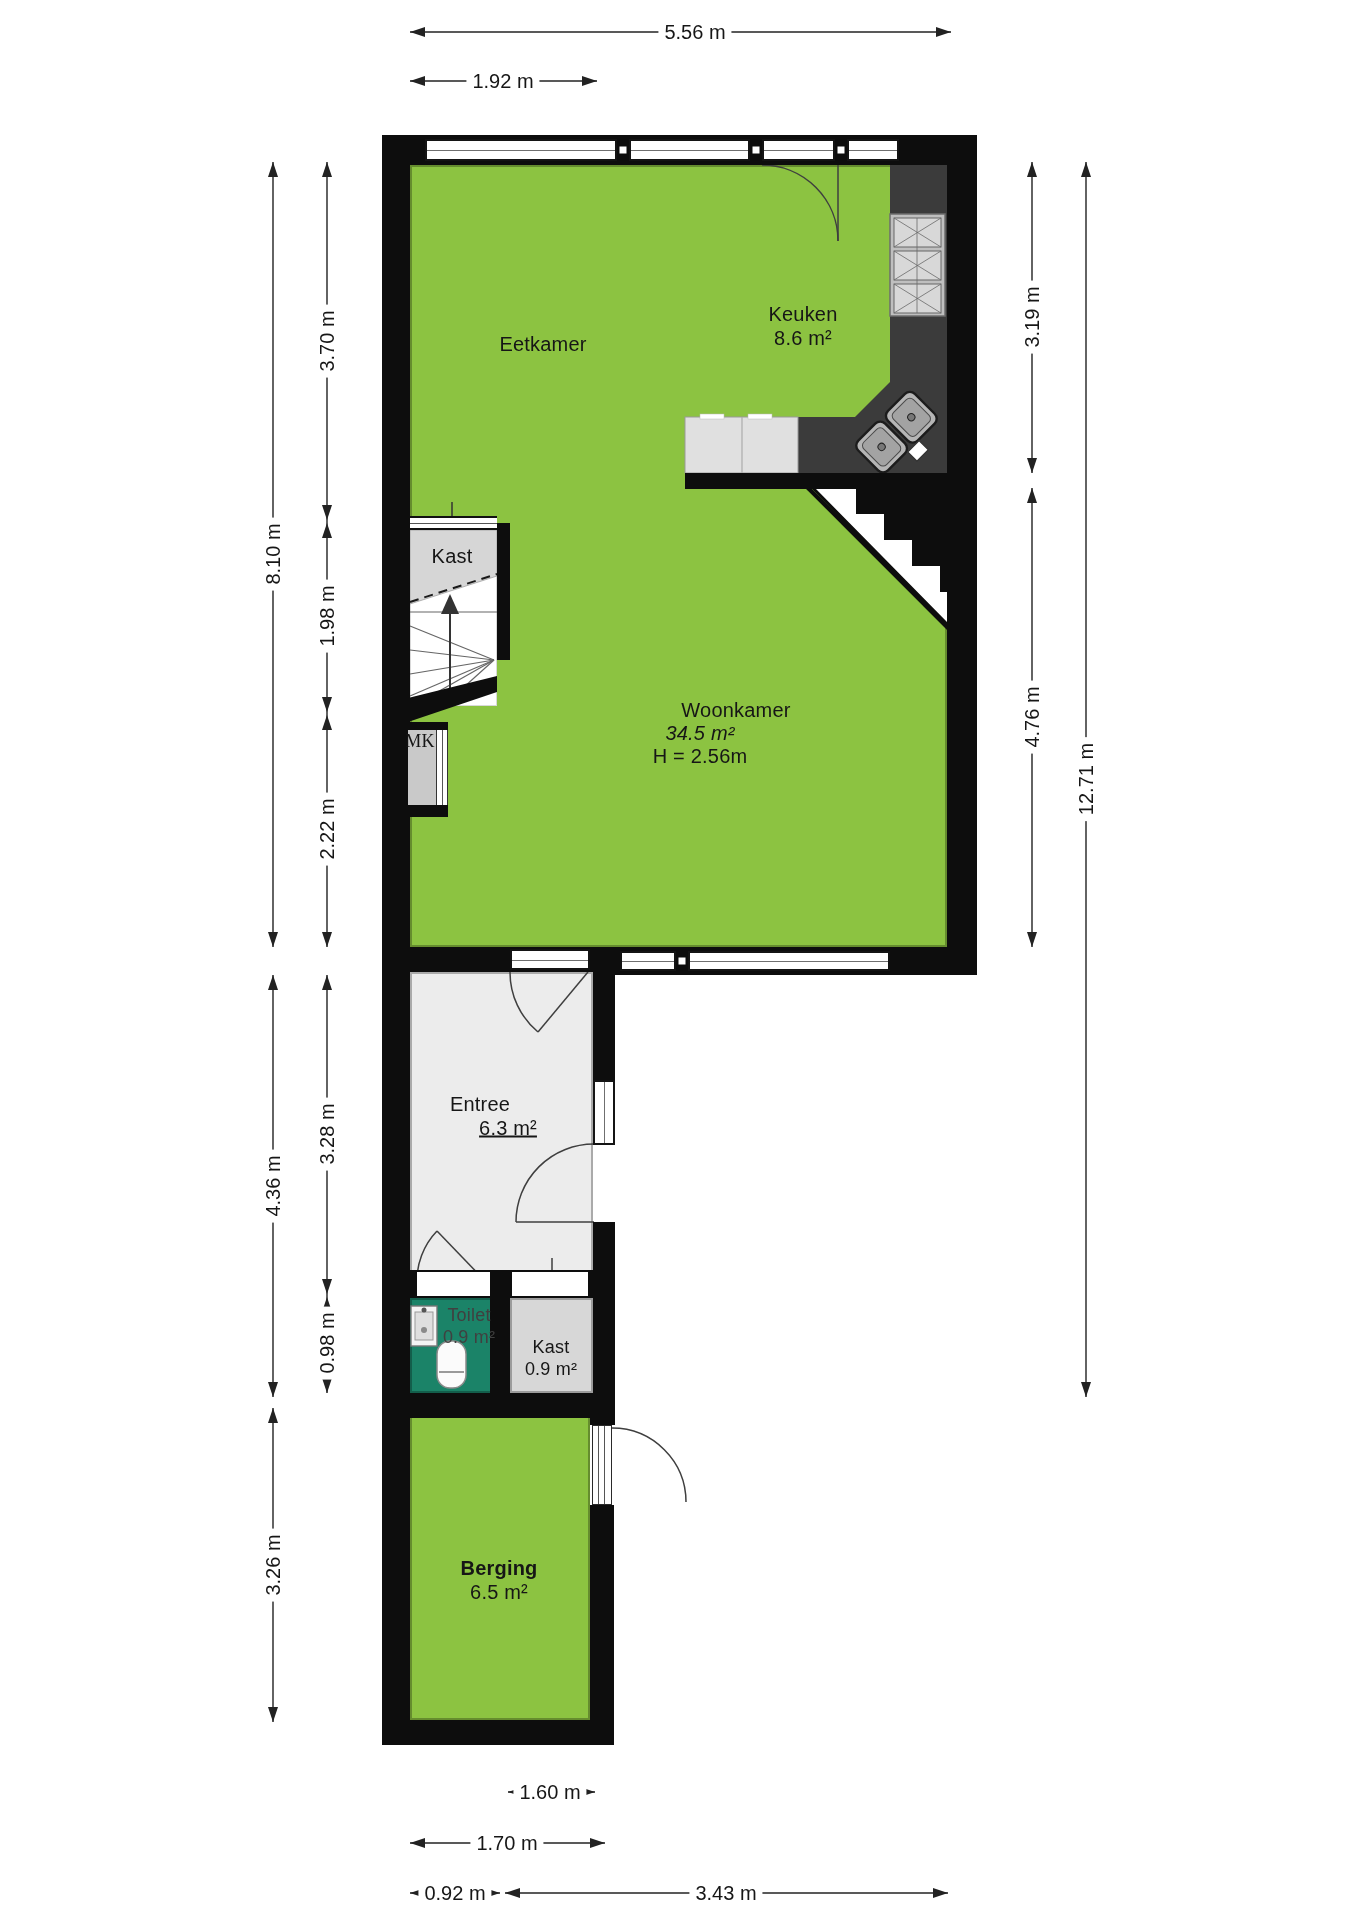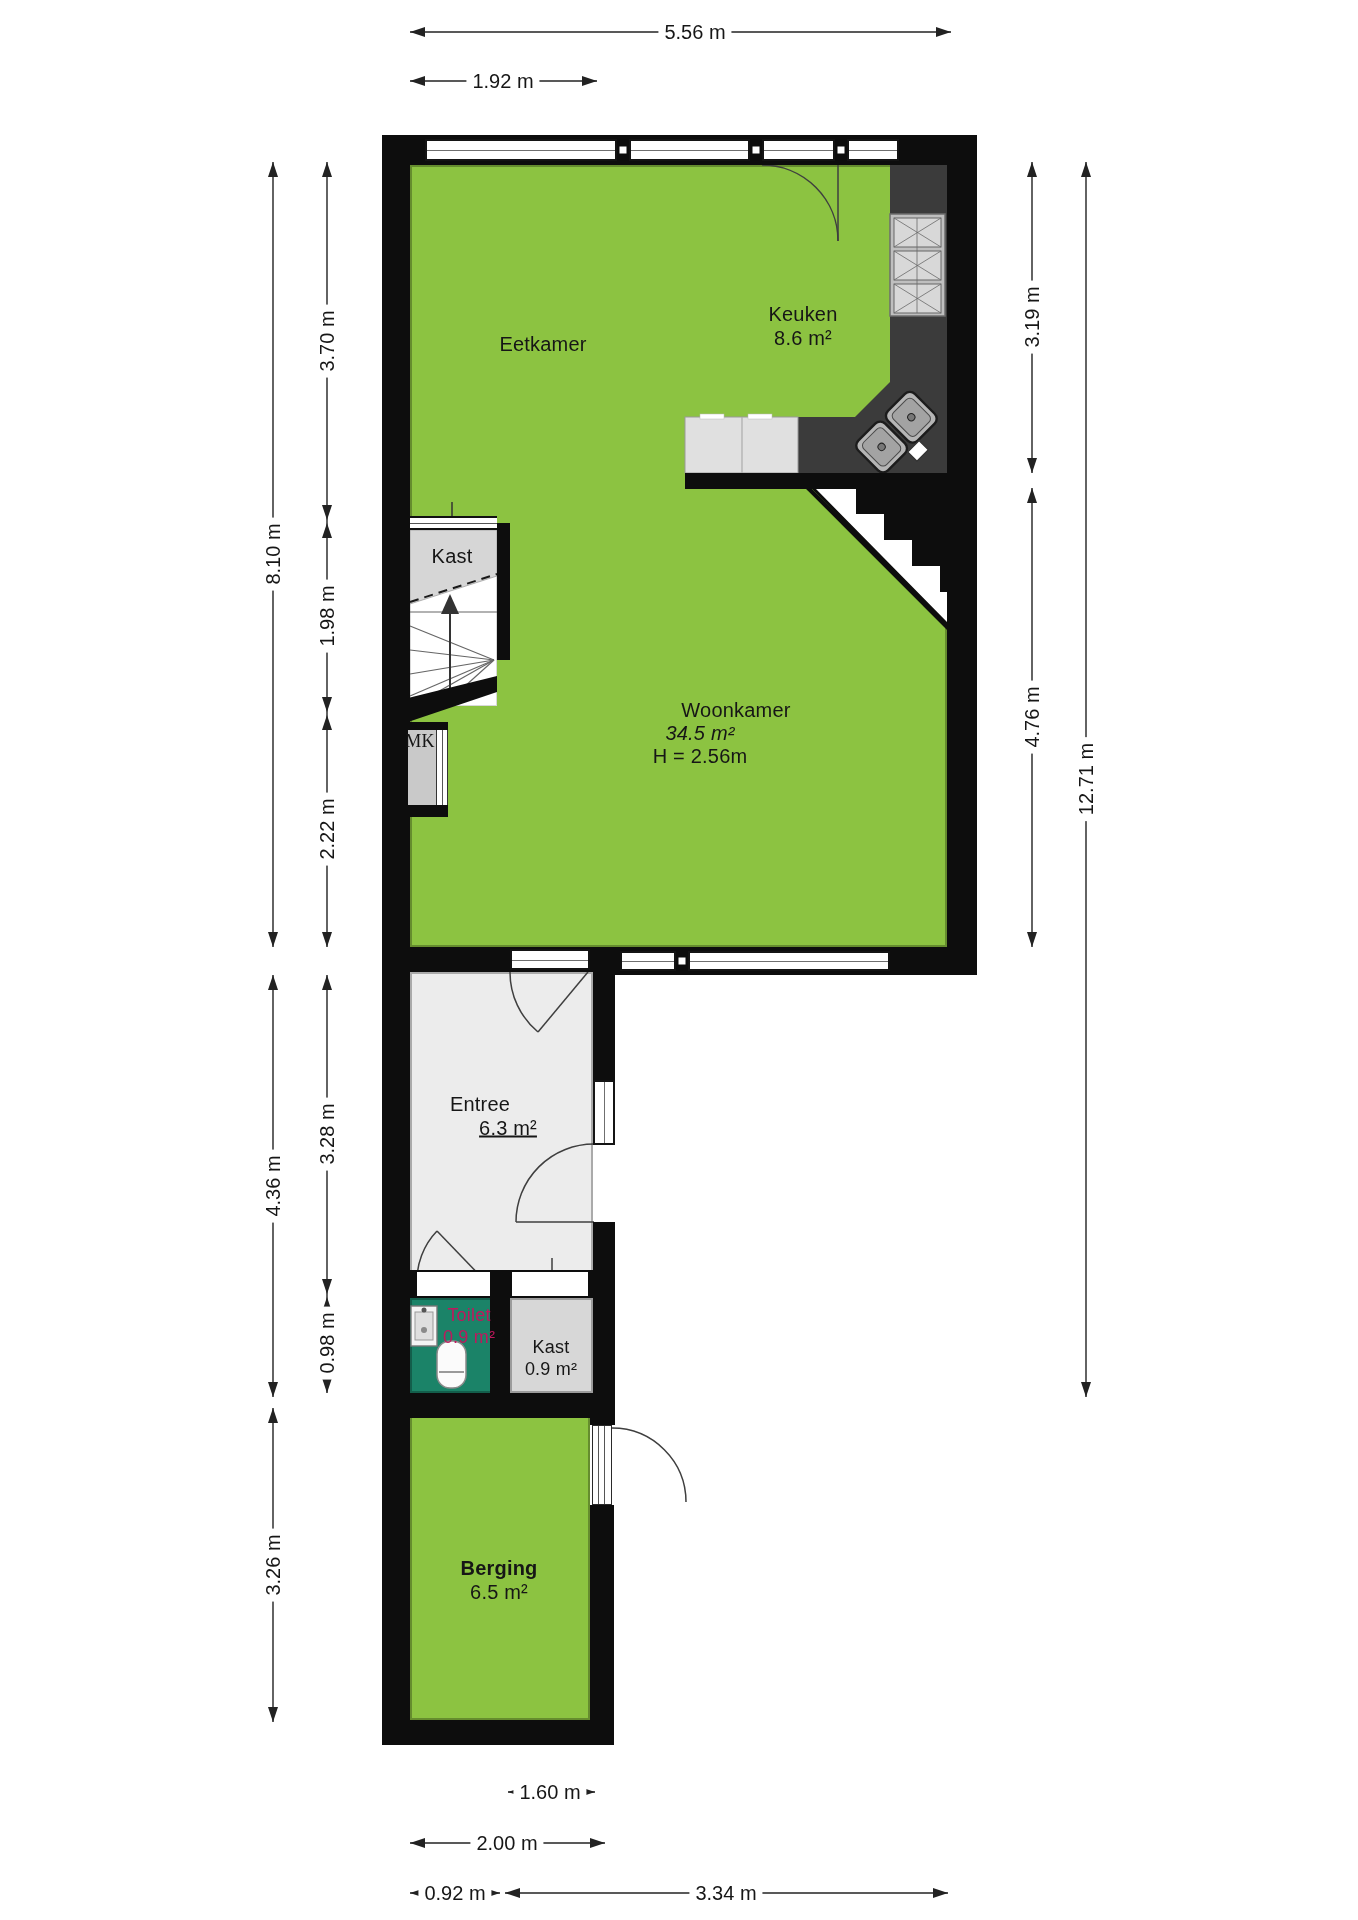--- a/index.html
+++ b/index.html
@@ -12,21 +12,21 @@
   .win{position:absolute;background:#fff;border:2px solid #141414;box-sizing:border-box;z-index:4;}
   .win .wline{position:absolute;left:0;right:0;top:50%;height:0;border-top:1.6px solid #6f6f6f;}
   .win.vert .wline{left:50%;top:0;bottom:0;right:auto;height:auto;width:0;border-top:none;border-left:1.6px solid #6f6f6f;}
   .post{position:absolute;background:#0D0D0D;z-index:5;}
   .post .sq{position:absolute;left:50%;top:50%;width:7px;height:7px;background:#fff;transform:translate(-50%,-50%);}
   .doorband{position:absolute;background:#fff;z-index:4;box-sizing:border-box;border:1.5px solid #2a2a2a;}
   .opening{position:absolute;background:#fff;z-index:4;}
   .rlab{position:absolute;transform:translate(-50%,-50%);font-size:20px;color:#161616;
         white-space:nowrap;z-index:6;letter-spacing:0.2px;}
   .rlab.sm{font-size:18px;}
-  .rlab.light{color:#be185d;text-align:right;}
+  .rlab.light{color:#404040;text-align:right;}
   .dlab{position:absolute;transform:translate(-50%,-50%);background:#ffffff;padding:1px 6px;
         font-size:20px;color:#161616;white-space:nowrap;z-index:6;}
   .dlab.v{transform:translate(-50%,-50%) rotate(-90deg);}
   .mkpod{position:absolute;left:408px;top:722px;width:40px;height:95px;background:#0D0D0D;z-index:3;}
   .mkpod .mkgray{position:absolute;left:0;top:8px;width:28px;height:75px;background:#C9C9C9;}
   .mkpod .mkdoor{position:absolute;left:28px;top:8px;width:12px;height:75px;background:#fff;
                  border-left:1.5px solid #333;border-right:1.5px solid #333;box-sizing:border-box;}
   .mkpod .mkdoor i{position:absolute;left:50%;top:0;bottom:0;width:0;border-left:1.2px solid #555;}
   .slidetrack{position:absolute;left:410px;top:516px;width:87px;height:14px;background:#fff;
               border-top:2px solid #111;border-bottom:2px solid #111;box-sizing:border-box;z-index:4;}
@@ -302,17 +302,17 @@
   <div class="dlab v" style="left:327px;top:616px;">1.98 m</div>
   <div class="dlab v" style="left:327px;top:829px;">2.22 m</div>
   <div class="dlab v" style="left:273px;top:1186px;">4.36 m</div>
   <div class="dlab v" style="left:327px;top:1134px;">3.28 m</div>
   <div class="dlab v" style="left:327px;top:1343px;">0.98 m</div>
   <div class="dlab v" style="left:273px;top:1565px;">3.26 m</div>
   <div class="dlab v" style="left:1032px;top:317px;">3.19 m</div>
   <div class="dlab v" style="left:1032px;top:717px;">4.76 m</div>
   <div class="dlab v" style="left:1086px;top:779px;">12.71 m</div>
   <div class="dlab" style="left:550px;top:1792px;">1.60 m</div>
-  <div class="dlab" style="left:507px;top:1843px;">2.00 m</div>
+  <div class="dlab" style="left:507px;top:1843px;">1.70 m</div>
   <div class="dlab" style="left:455px;top:1893px;">0.92 m</div>
-  <div class="dlab" style="left:726px;top:1893px;">3.34 m</div>
+  <div class="dlab" style="left:726px;top:1893px;">3.43 m</div>
 
 </div>
 
 </body></html>

